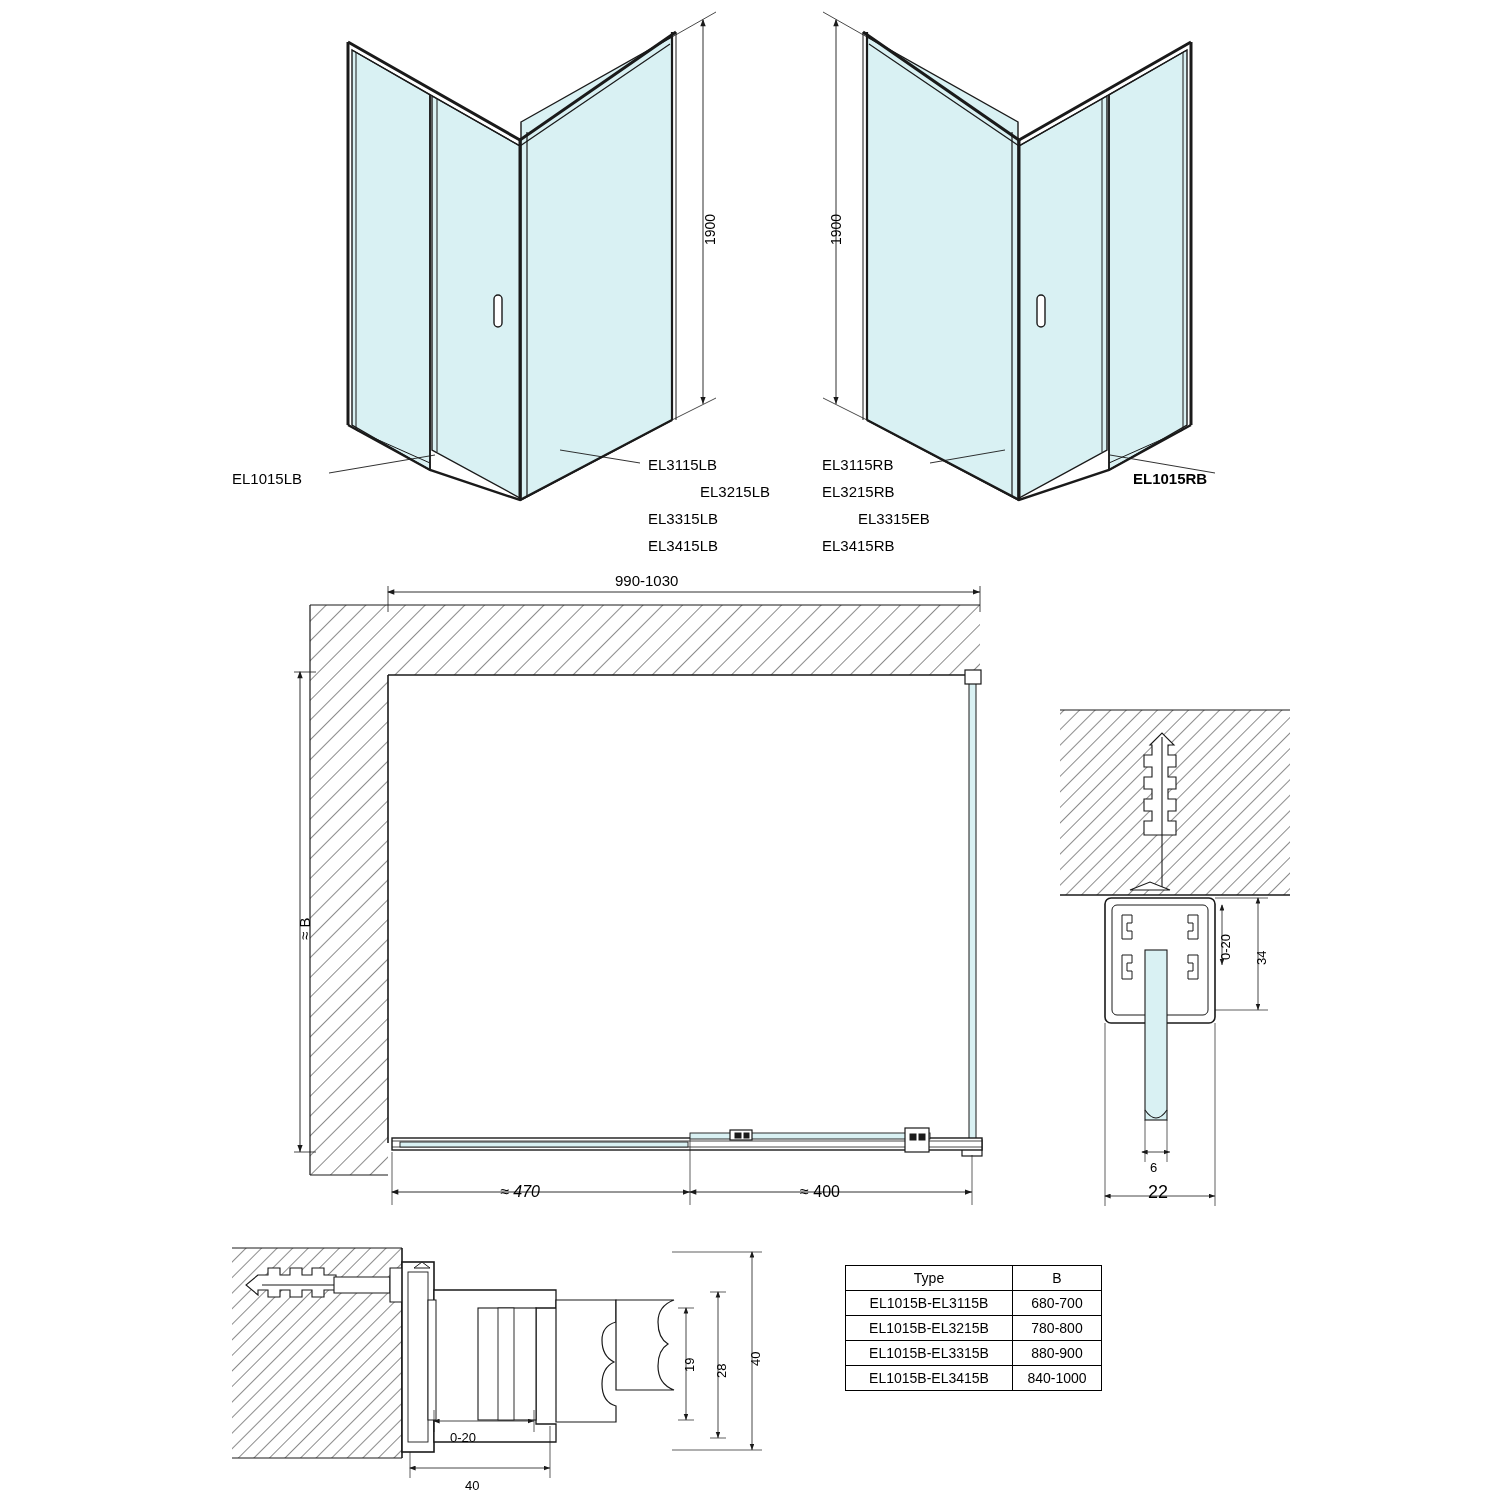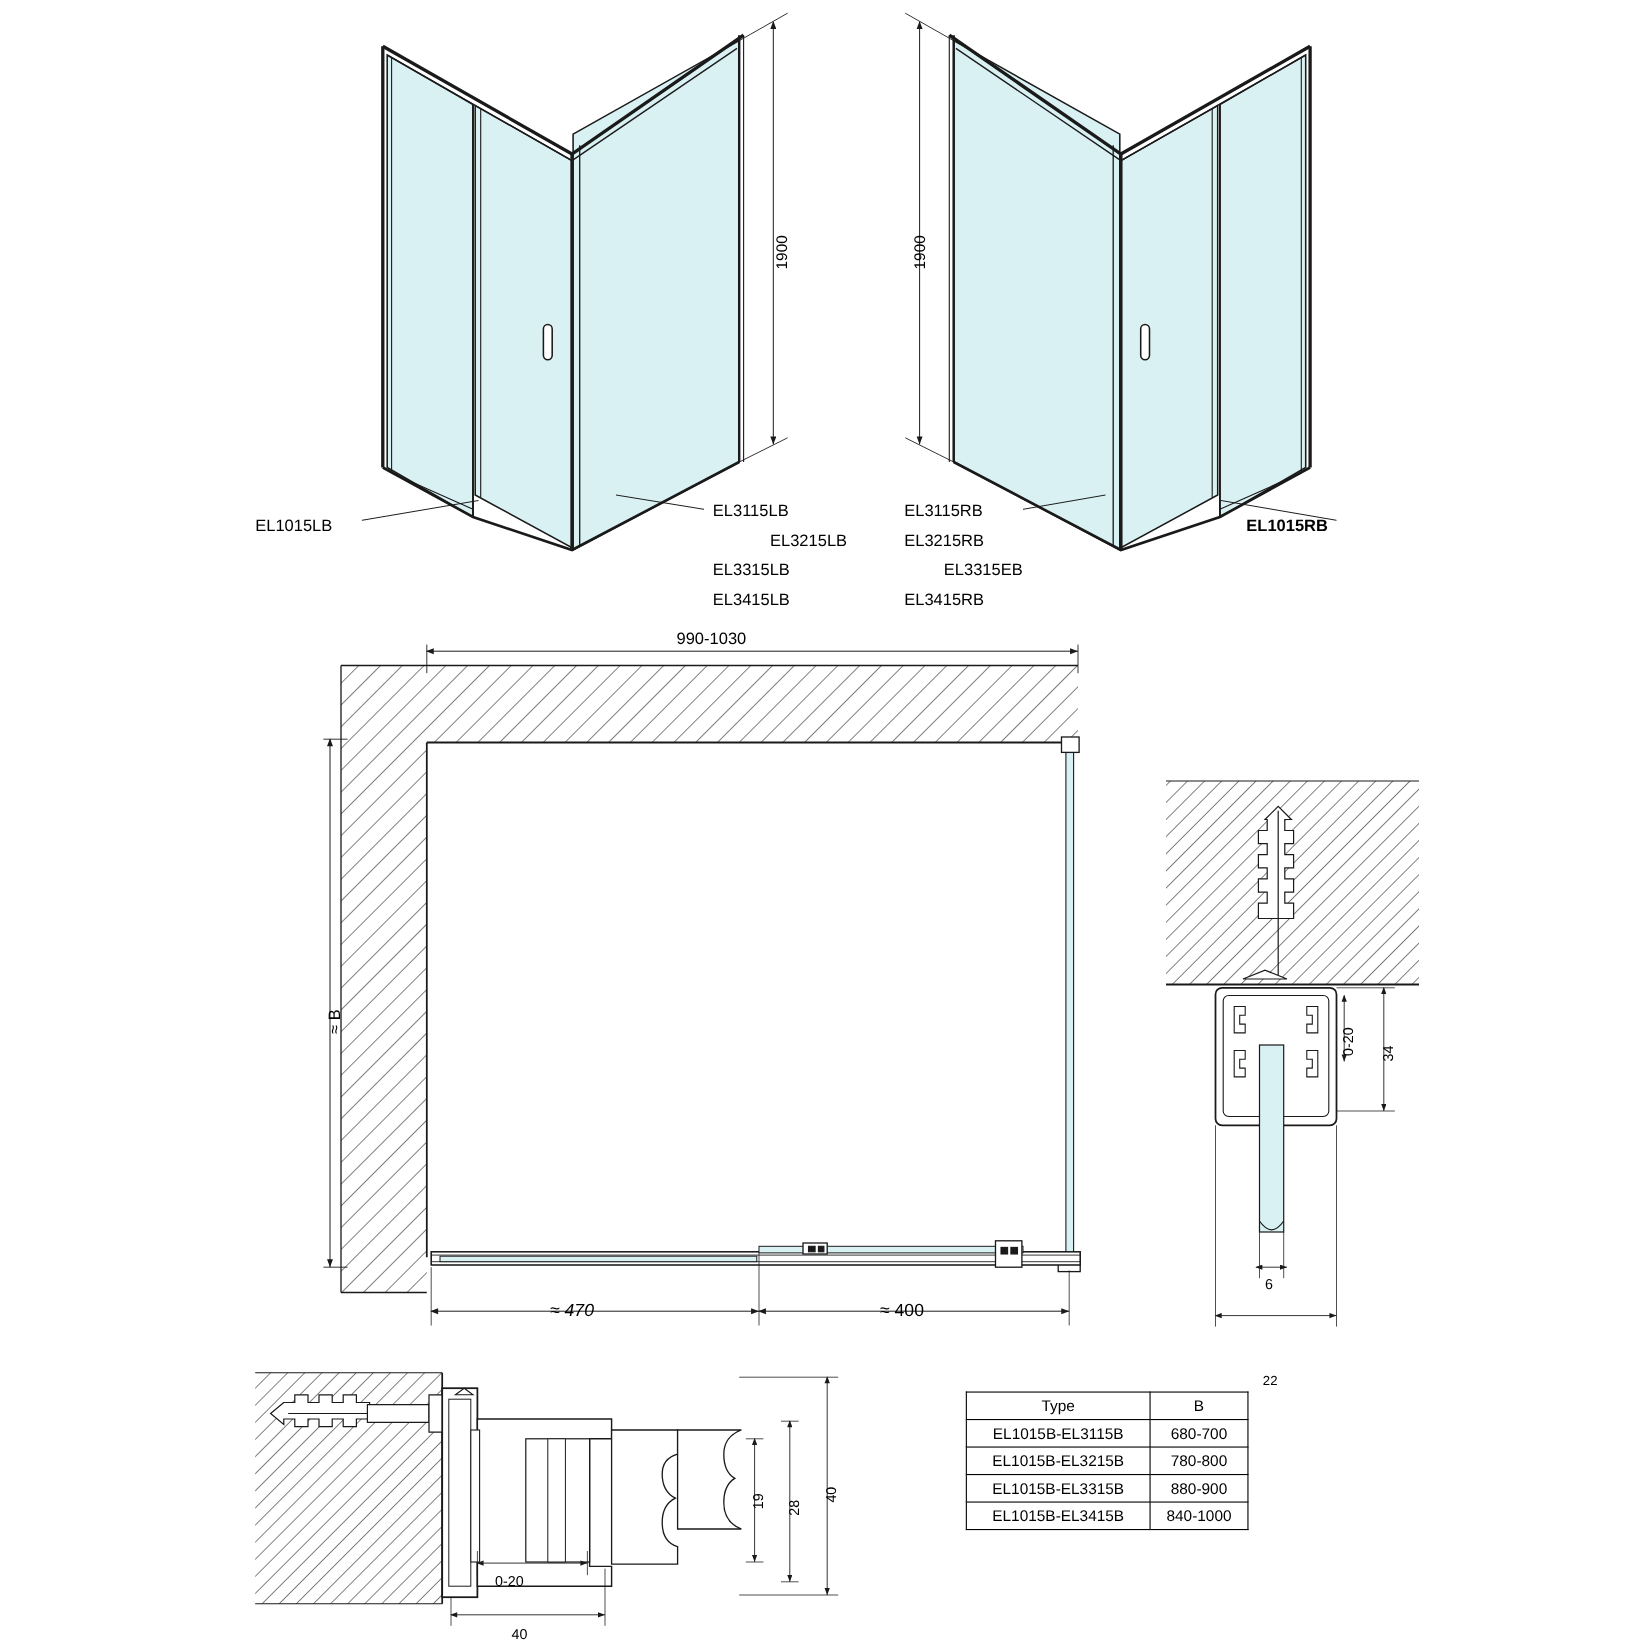--- a/index.html
+++ b/index.html
@@ -11,21 +11,21 @@
     position:relative;
     overflow:hidden;
   }
   .layer{position:absolute;left:0;top:0;width:1500px;height:1500px;}
   .lbl{position:absolute;font-size:15px;color:#000;white-space:nowrap;}
   .dim{position:absolute;font-size:14px;white-space:nowrap;}
   .vert{transform:rotate(-90deg);transform-origin:left top;}
   
   .spec-table{
     position:absolute;left:845px;top:1265px;
-    border-collapse:collapse;font-size:14px;margin-left:33px;
+    border-collapse:collapse;font-size:14px;
   }
   .spec-table th,.spec-table td{
     border:1px solid #000;padding:3px 8px;text-align:center;
     font-weight:normal;height:18px;
   }
   .spec-table th{font-weight:normal;}
   .spec-table td.type{text-align:center;min-width:150px;}
   .spec-table td.val{min-width:72px;}
 </style>
 </head>
@@ -258,21 +258,21 @@
   <div class="lbl" style="left:1133px;top:470px;font-weight:bold;">EL1015RB</div>
 
   <div class="dim" style="left:615px;top:572px;font-size:15px;">990-1030</div>
   <div class="dim vert" style="left:296px;top:940px;font-size:15px;"><span>≈ B</span></div>
   <div class="dim" style="left:500px;top:1183px;font-size:16px;font-style:italic;">≈ 470</div>
   <div class="dim" style="left:800px;top:1183px;font-size:16px;">≈ 400</div>
 
   <div class="dim vert" style="left:1218px;top:960px;font-size:13px;"><span>0-20</span></div>
   <div class="dim vert" style="left:1254px;top:965px;font-size:13px;"><span>34</span></div>
   <div class="dim" style="left:1150px;top:1160px;font-size:13px;">6</div>
-  <div class="dim" style="left:1148px;top:1248px;font-size:12px;">22</div>
+  <div class="dim" style="left:1148px;top:1182px;font-size:18px;">22</div>
 
   <div class="dim vert" style="left:682px;top:1372px;font-size:13px;"><span>19</span></div>
   <div class="dim vert" style="left:714px;top:1378px;font-size:13px;"><span>28</span></div>
   <div class="dim vert" style="left:748px;top:1366px;font-size:13px;"><span>40</span></div>
   <div class="dim" style="left:450px;top:1430px;font-size:13px;">0-20</div>
   <div class="dim" style="left:465px;top:1478px;font-size:13px;">40</div>
 </div>
 
 <table class="spec-table">
   <thead>

